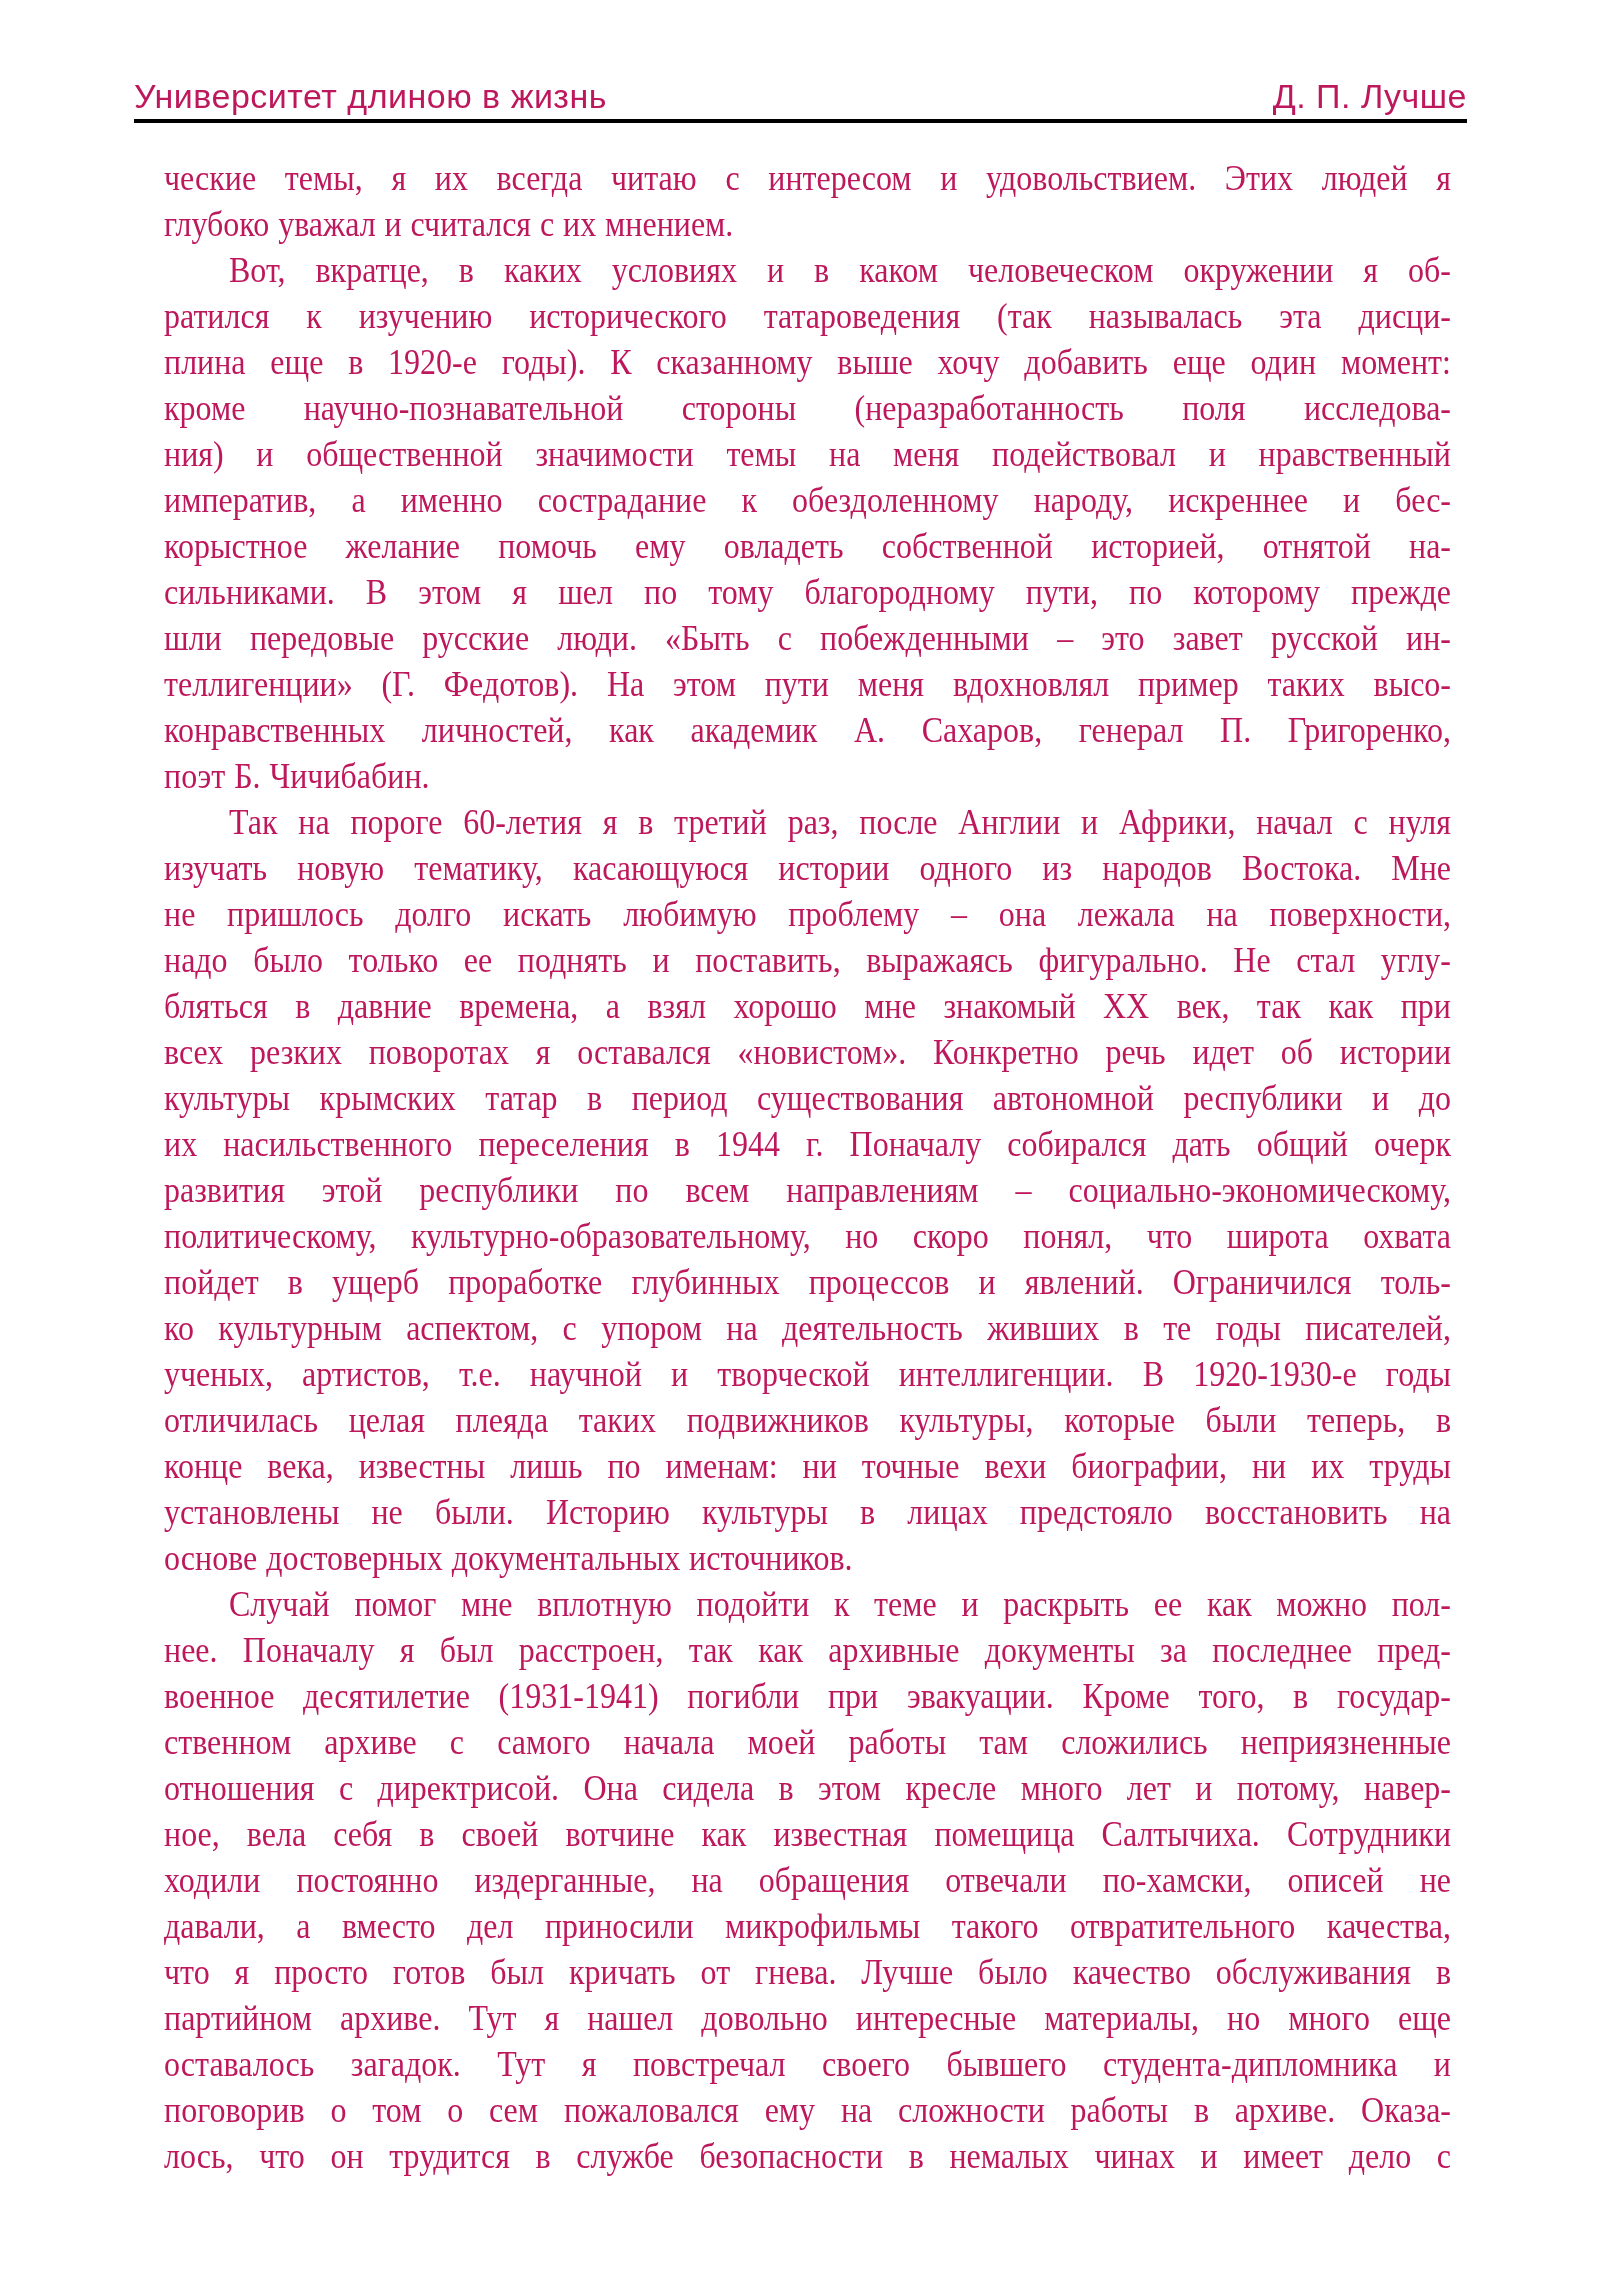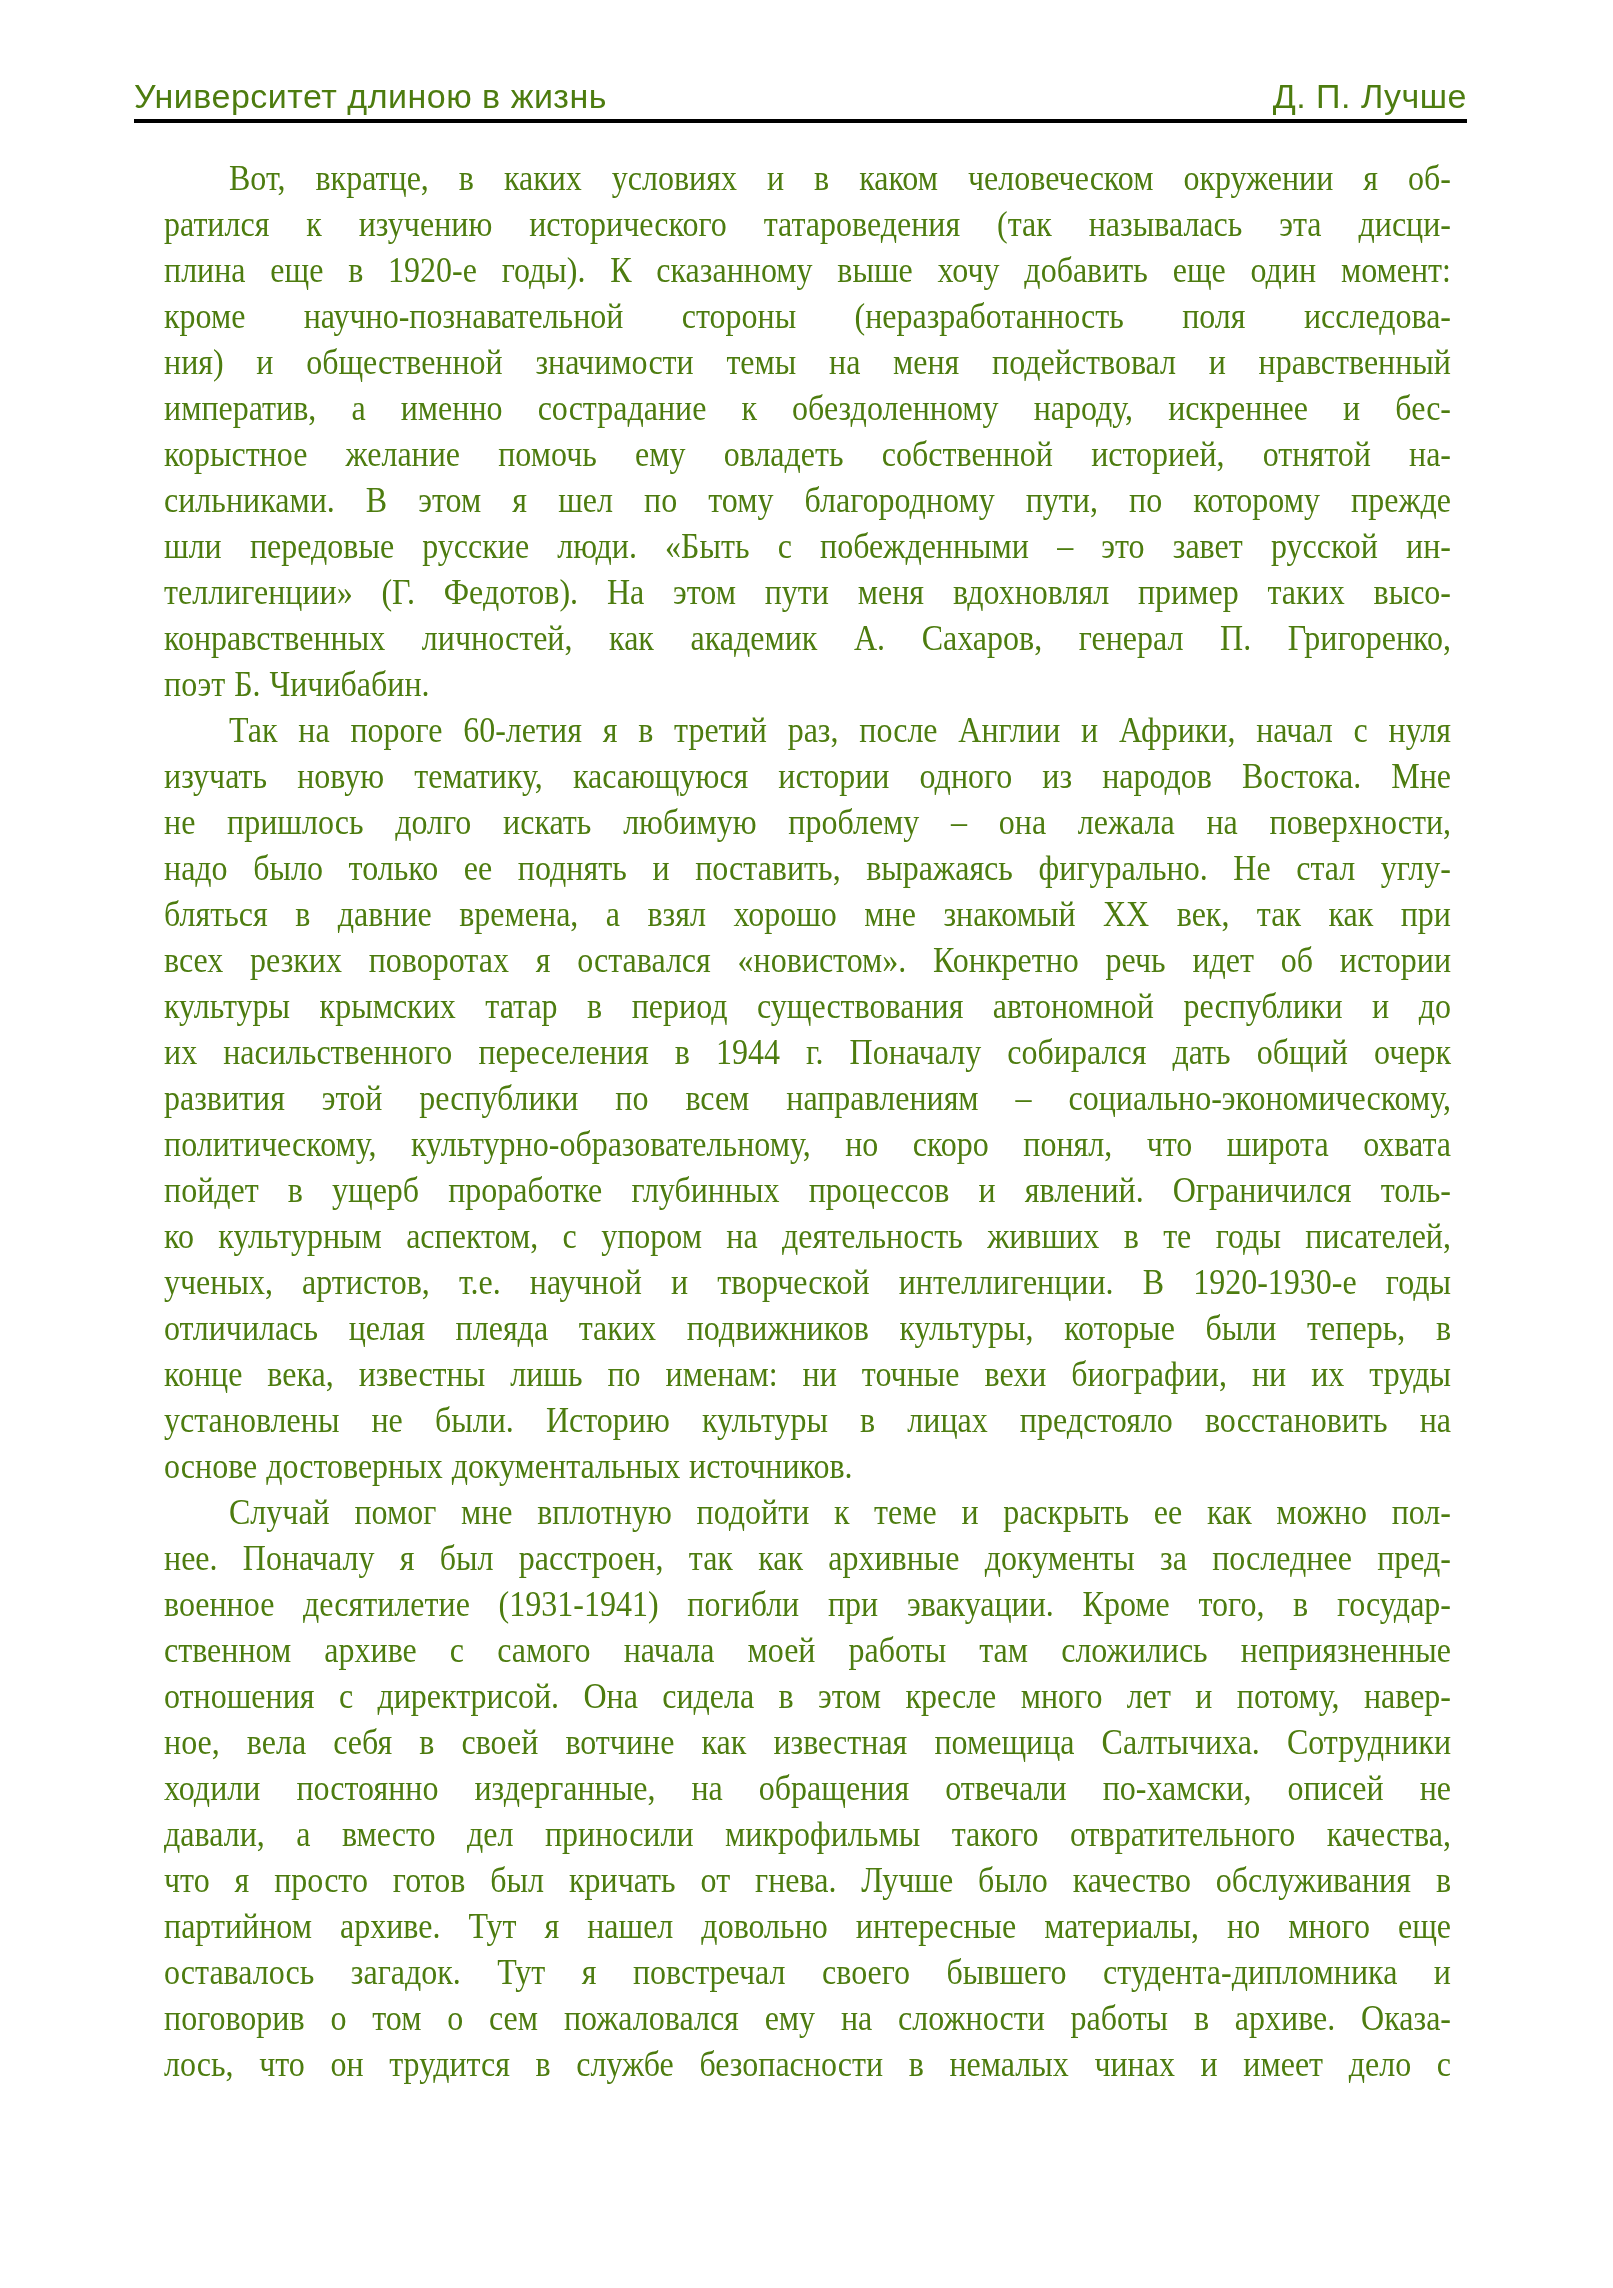--- a/index.html
+++ b/index.html
@@ -1,21 +1,21 @@
 <!DOCTYPE html>
 <html style="font-size:14.8px"><head>
 <meta charset="utf-8">
 <style>
   html,body{margin:0;padding:0;background:#ffffff;}
   .page{
     position:relative;
     width:1613px;
     height:2289px;
     background:#ffffff;
-    color:#4d7c0f;
+    color:#be185d;
     overflow:hidden;
     font-family:"Liberation Serif", serif;
   }
   .header{
     position:absolute;
     top:78px; left:134px; right:146px;
     display:flex;
     justify-content:space-between;
     align-items:baseline;
     font-family:"Liberation Sans", sans-serif;
@@ -54,20 +54,24 @@
 <body>
 
 <div class="page">
 
   <div class="header">
     <span>Университет длиною в жизнь</span>
     <span>Д. П. Лучше</span>
   </div>
 
   <div class="content">
+      <div class="paragraph">
+        <div class="line">ческие темы, я их всегда читаю с интересом и удовольствием. Этих людей я</div>
+        <div class="line para-end">глубоко уважал и считался с их мнением.</div>
+      </div>
       <div class="paragraph">
         <div class="line indent">Вот, вкратце, в каких условиях и в каком человеческом окружении я об-</div>
         <div class="line">ратился к изучению исторического татароведения (так называлась эта дисци-</div>
         <div class="line">плина еще в 1920-е годы). К сказанному выше хочу добавить еще один момент:</div>
         <div class="line">кроме научно-познавательной стороны (неразработанность поля исследова-</div>
         <div class="line">ния) и общественной значимости темы на меня подействовал и нравственный</div>
         <div class="line">императив, а именно сострадание к обездоленному народу, искреннее и бес-</div>
         <div class="line">корыстное желание помочь ему овладеть собственной историей, отнятой на-</div>
         <div class="line">сильниками. В этом я шел по тому благородному пути, по которому прежде</div>
         <div class="line">шли передовые русские люди. «Быть с побежденными – это завет русской ин-</div>

